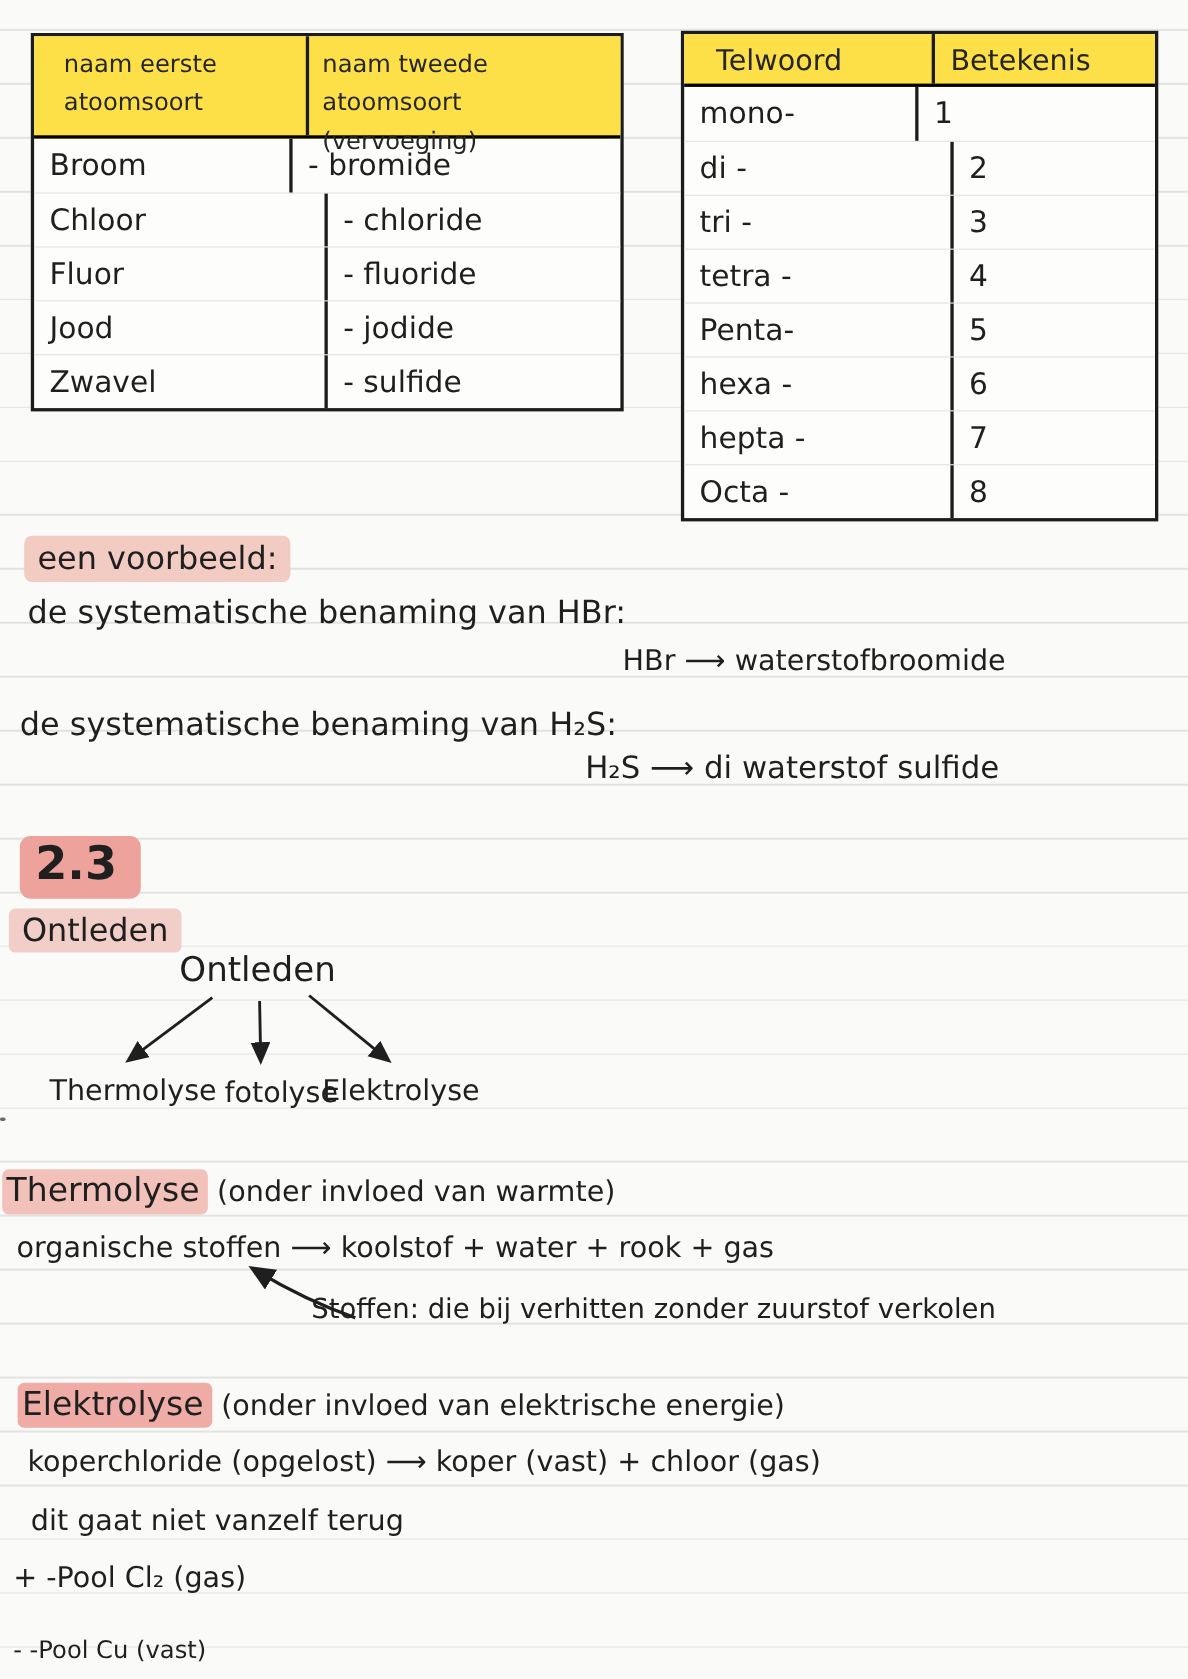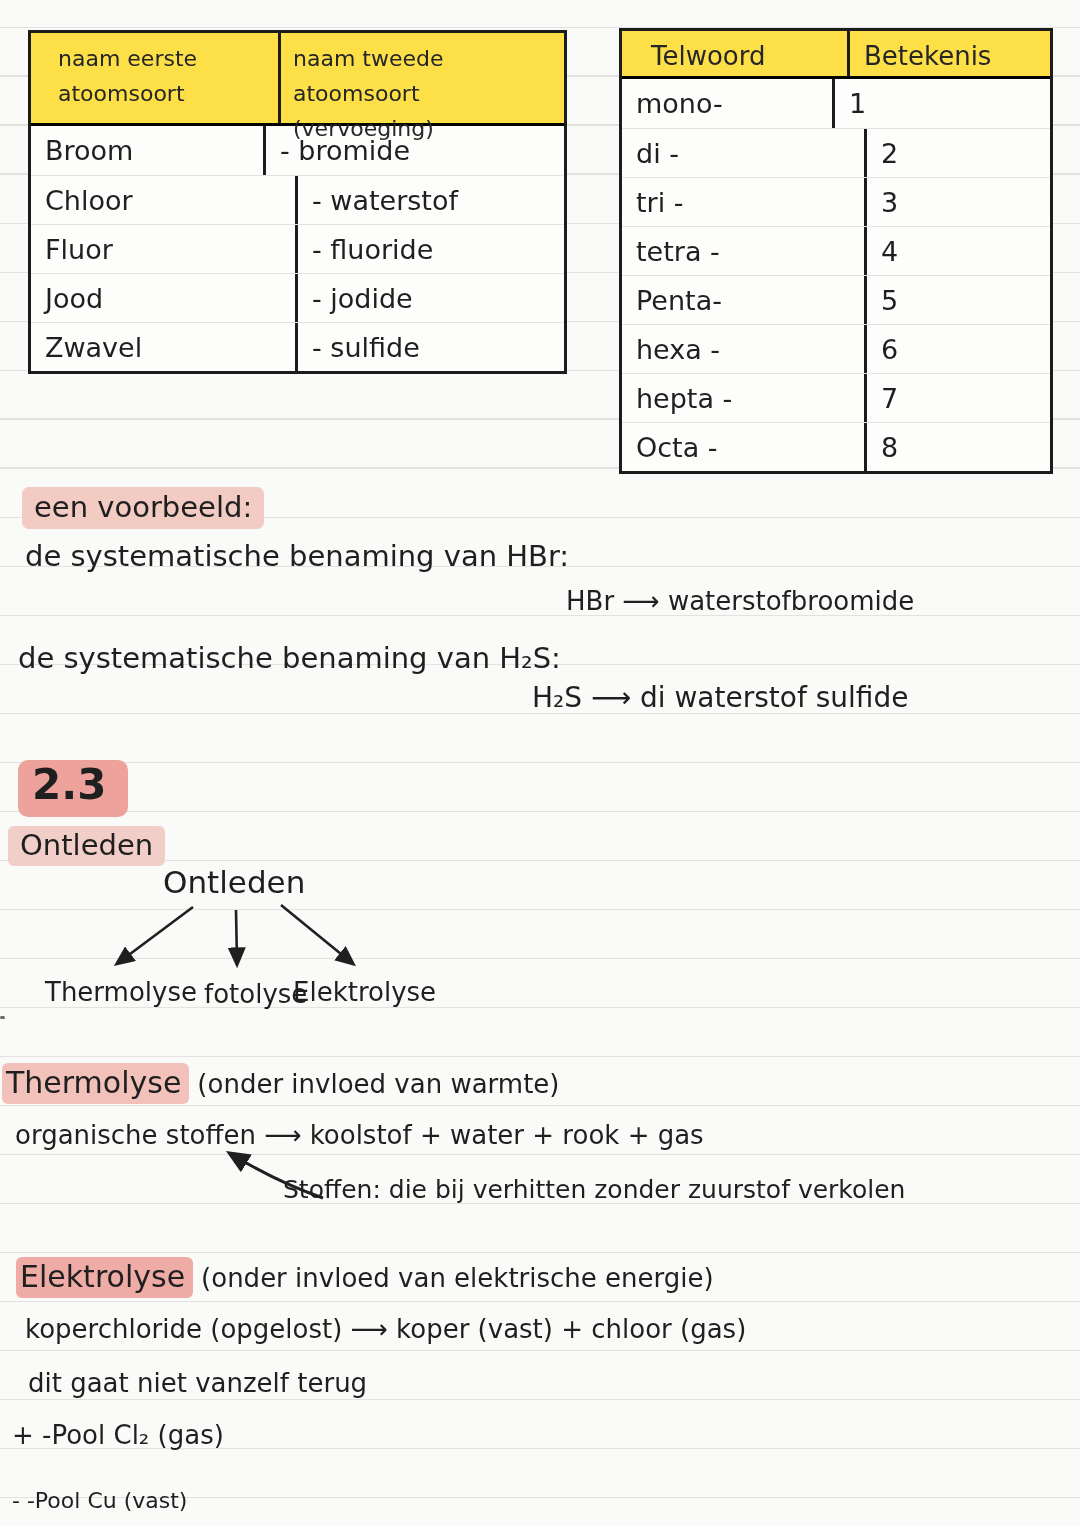--- a/index.html
+++ b/index.html
@@ -81,21 +81,21 @@
     <div class="thead">
       <div class="th c1">naam eerste atoomsoort</div>
       <div class="th c2">naam tweede atoomsoort (vervoeging)</div>
     </div>
     <div class="tr">
       <div class="td c1">Broom</div>
       <div class="td c2">- bromide</div>
     </div>
     <div class="tr">
       <div class="td c1">Chloor</div>
-      <div class="td c2">- waterstof</div>
+      <div class="td c2">- chloride</div>
     </div>
     <div class="tr">
       <div class="td c1">Fluor</div>
       <div class="td c2">- fluoride</div>
     </div>
     <div class="tr">
       <div class="td c1">Jood</div>
       <div class="td c2">- jodide</div>
     </div>
     <div class="tr">

